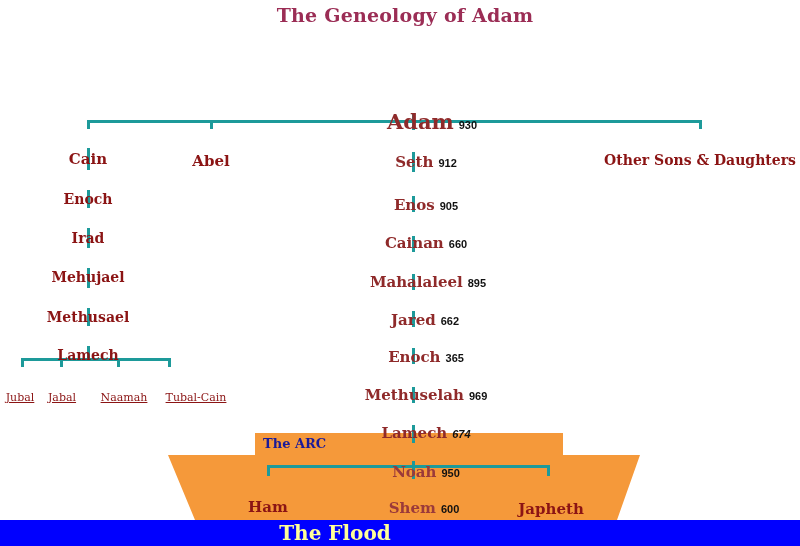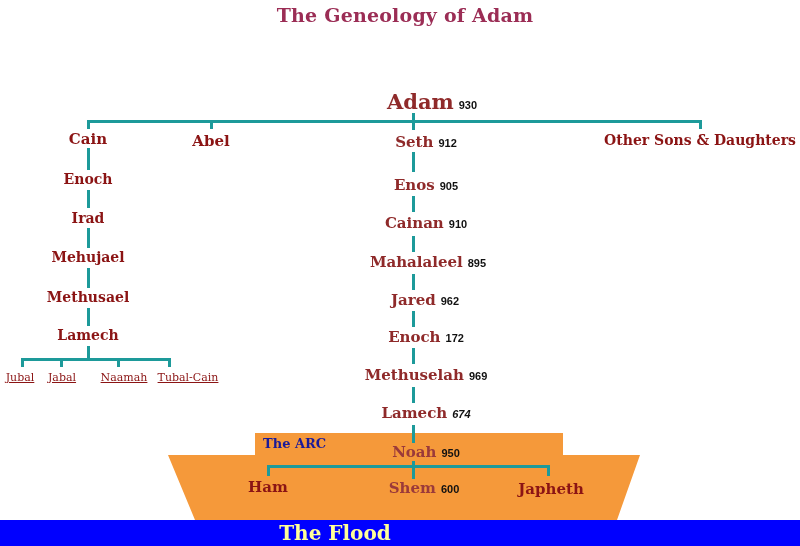--- a/index.html
+++ b/index.html
@@ -1,20 +1,20 @@
 <!DOCTYPE html>
 <html><head>
 <meta charset="utf-8">
 <style>
   html, body { margin:0; padding:0; background:#ffffff; }
   body { width:800px; height:546px; position:relative; overflow:hidden;
          font-family: "DejaVu Serif", "Liberation Serif", serif; }
   .abs { position:absolute; }
   .title { left:0; width:810px; top:4px; text-align:center; font-size:19px; font-weight:bold; color:#9b2d55; letter-spacing:0.2px; }
-  .name { position:absolute; font-weight:bold; color:#8b1414; white-space:nowrap; transform:translateX(-50%); }
+  .name { position:absolute; font-weight:bold; color:#8b1414; white-space:nowrap; transform:translateX(-50%);margin-top:20px; }
   .name .age { font-family:"Liberation Sans", sans-serif; font-weight:bold; font-size:11px; color:#111; margin-left:5px; }
   .big { font-size:21px; }
   .mid { font-size:15px;text-align:right; }
   .sm { font-size:14px; }
   .xs { font-size:11px;text-decoration:underline; }
   .line { position:absolute; background:#1d9a9a; }
   .ark-svg { position:absolute; left:0; top:0; }
   .flood { position:absolute; left:0; top:520px; width:800px; height:26px; background:#0000ff; }
   .flood-text { position:absolute; left:0; width:670px; top:0; text-align:center; color:#ffff99; font-weight:bold; font-size:20px; line-height:26px; }
   .arc-label { position:absolute; left:263px; top:436px; color:#1a1a9a; font-weight:bold; font-size:13px; }
@@ -81,27 +81,27 @@
 
 <div class="name sm" style="left:88px; top:171px;"><span>Enoch</span></div>
 <div class="name sm" style="left:88px; top:210px;"><span>Irad</span></div>
 <div class="name sm" style="left:88px; top:249px;"><span>Mehujael</span></div>
 <div class="name sm" style="left:88px; top:289px;"><span>Methusael</span></div>
 <div class="name sm" style="left:88px; top:327px;"><span>Lamech</span></div>
 
 <div class="name xs" style="left:20px; top:371px; font-weight:normal;"><span>Jubal</span></div>
 <div class="name xs" style="left:62px; top:371px; font-weight:normal;"><span>Jabal</span></div>
 <div class="name xs" style="left:124px; top:371px; font-weight:normal;"><span>Naamah</span></div>
-<div class="name xs" style="left:188px; top:371px; font-weight:normal;"><span>Tubal-Cain</span></div>
+<div class="name xs" style="left:196px; top:371px; font-weight:normal;"><span>Tubal-Cain</span></div>
 
 <div class="name mid" style="left:426px; top:176px; color:#8f2a2a;"><span>Enos</span><span class="age">905</span></div>
-<div class="name mid" style="left:426px; top:214px; color:#8f2a2a;"><span>Cainan</span><span class="age">910</span></div>
+<div class="name mid" style="left:426px; top:214px; color:#8f2a2a;"><span>Cainan</span><span class="age">660</span></div>
 <div class="name mid" style="left:428px; top:253px; color:#8f2a2a;"><span>Mahalaleel</span><span class="age">895</span></div>
-<div class="name mid" style="left:425px; top:291px; color:#8f2a2a;"><span>Jared</span><span class="age">962</span></div>
-<div class="name mid" style="left:426px; top:328px; color:#8f2a2a;"><span>Enoch</span><span class="age">172</span></div>
+<div class="name mid" style="left:425px; top:291px; color:#8f2a2a;"><span>Jared</span><span class="age">662</span></div>
+<div class="name mid" style="left:426px; top:328px; color:#8f2a2a;"><span>Enoch</span><span class="age">365</span></div>
 <div class="name mid" style="left:426px; top:366px; color:#8f2a2a;"><span>Methuselah</span><span class="age">969</span></div>
 <div class="name mid" style="left:426px; top:404px; color:#8f2a2a;"><span>Lamech</span><span class="age" style="font-style:italic;">674</span></div>
 
 <div class="arc-label">The ARC</div>
 
 <div class="name mid" style="left:426px; top:443px; color:#9b3a3a;"><span>Noah</span><span class="age">950</span></div>
 
 <div class="name mid" style="left:268px; top:478px;"><span>Ham</span></div>
 <div class="name mid" style="left:424px; top:479px; color:#9b3a3a;"><span>Shem</span><span class="age">600</span></div>
 <div class="name mid" style="left:551px; top:480px;"><span>Japheth</span></div>

